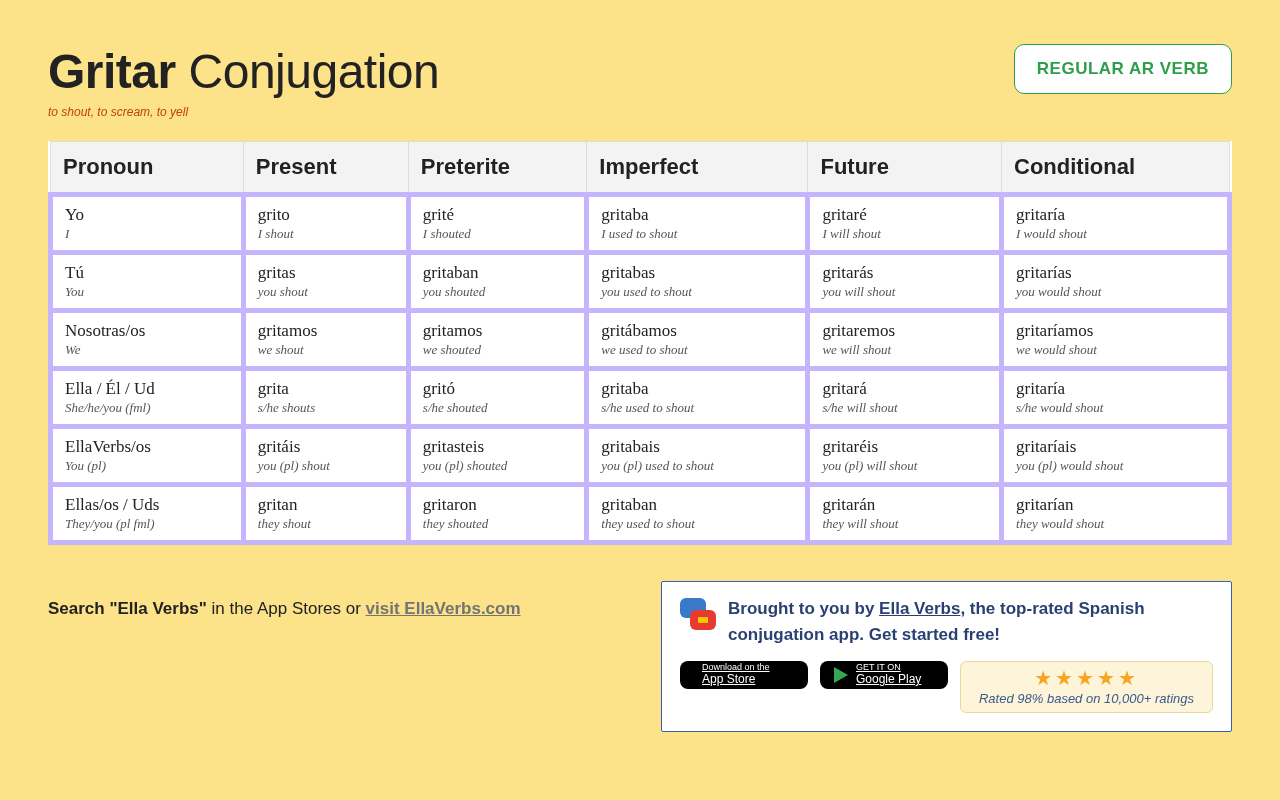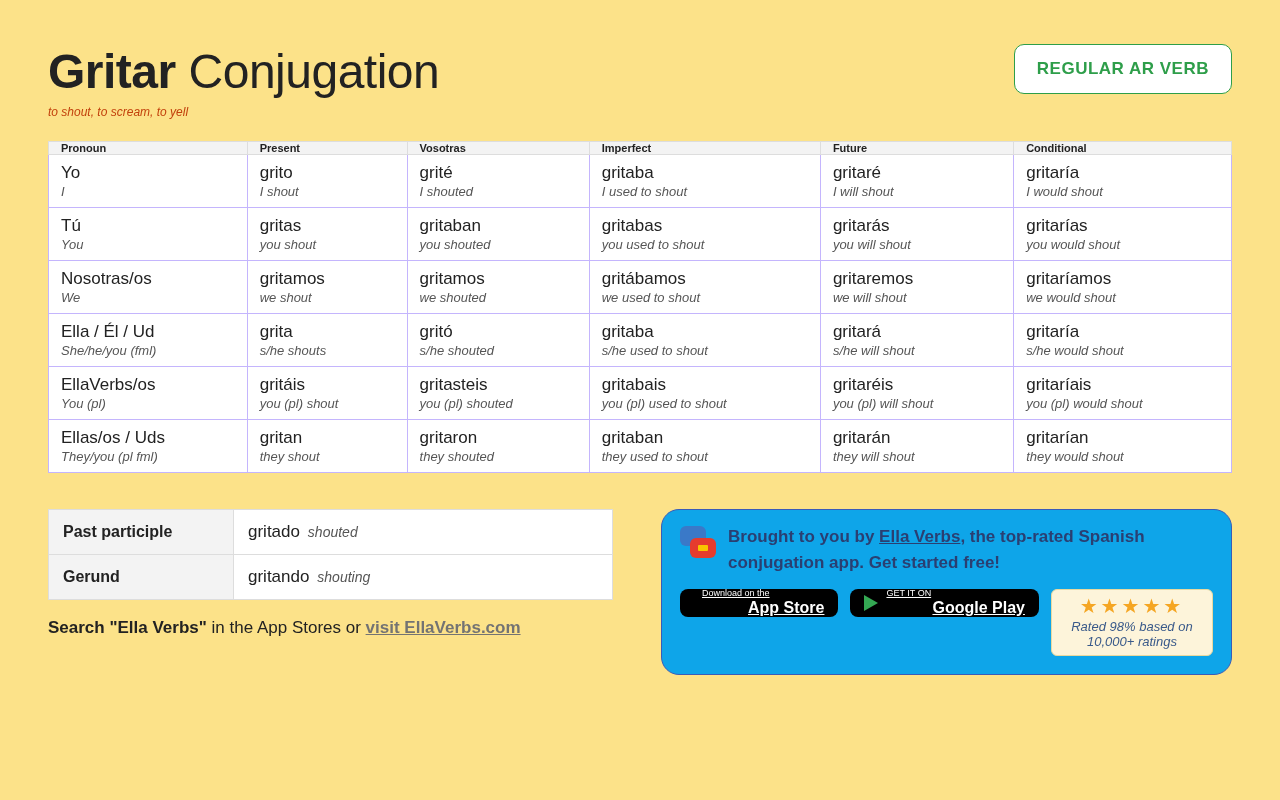--- a/index.html
+++ b/index.html
@@ -42,30 +42,31 @@
 }
 table.conj {
   width: 100%;
   border-collapse: collapse;
   background: #fff;
   border: 1px solid #ddd;
 }
 table.conj th {
   background: #f3f3f3;
   text-align: left;
-  padding: 0 12px;
-  font-size: 11px;
+  padding: 12px 12px;
+  font-size: 22px;
   font-weight: 700;
   border: 1px solid #ddd;
   margin-top: 41px;
 }
 table.conj td {
-  border: 1px solid #c4b5fd;
+  border: 5px solid #c4b5fd;
   padding: 8px 12px;
   vertical-align: top;
+  font-family: Liberation Serif, serif;
 }
 .main-word {
   font-size: 17px;
   font-weight: 500;
   color: #222;
 }
 .sub-word {
   font-style: italic;
   font-size: 13px;
   color: #555;
@@ -112,23 +113,23 @@
 }
 .search-line {
   margin-top: 18px;
   font-size: 17px;
   font-weight: 600;
 }
 .search-line .normal { font-weight: 400; }
 .search-line a { color: #737373; text-decoration: underline; text-align: right; }
 .promo-box {
   flex: 1;
-  background: #0ea5e9;
+  background: #ffffff;
   border: 1.5px solid #3a5bb8;
-  border-radius: 18px;
+  border-radius: 2px;
   padding: 14px 18px 18px 18px;
 }
 .promo-top {
   display: flex;
   gap: 12px;
   align-items: flex-start;
 }
 .promo-icon {
   width: 36px; height: 36px;
   flex-shrink: 0;
@@ -166,21 +167,21 @@
   padding: 7px 14px;
   display: flex;
   align-items: center;
   gap: 8px;
   min-width: 128px;
   height: 28px;
 }
 .store-btn .icon { font-size: 20px; line-height:1; }
 .store-btn .lines { display:flex; flex-direction:column; line-height:1.1; }
 .store-btn .small { font-size: 9px; }
-.store-btn .big { font-size: 16px; font-weight:700;margin-left:46px; }
+.store-btn .big { font-size: 12px; font-weight:400; }
 .play-tri {
   width: 0; height: 0;
   border-left: 14px solid #34a853;
   border-top: 8px solid transparent;
   border-bottom: 8px solid transparent;
 }
 .rating-box {
   flex: 1;
   background: #fdf4da;
   border: 1px solid #e8d9a0;
@@ -208,21 +209,21 @@
     <div class="subtitle">to shout, to scream, to yell</div>
   </div>
   <div class="badge">REGULAR AR VERB</div>
 </div>
 
 <table class="conj">
   <thead>
       <tr id="thead-row">
         <th>Pronoun</th>
         <th>Present</th>
-        <th>Vosotras</th>
+        <th>Preterite</th>
         <th>Imperfect</th>
         <th>Future</th>
         <th>Conditional</th>
       </tr>
     </thead>
   <tbody id="tbody">
       <tr>
         <td>
           <div class="main-word">Yo</div>
           <div class="pronoun-sub">I</div>
@@ -376,32 +377,20 @@
         <td>
           <div class="main-word">gritarían</div>
           <div class="sub-word">they would shout</div>
         </td>
       </tr>
     </tbody>
 </table>
 
 <div class="bottom-row">
   <div class="left-col">
-    <table class="participle">
-      <tbody id="participle-body">
-          <tr>
-            <td class="label">Past participle</td>
-            <td><span class="pval">gritado</span><span class="ptrans"> shouted</span></td>
-          </tr>
-          <tr>
-            <td class="label">Gerund</td>
-            <td><span class="pval">gritando</span><span class="ptrans"> shouting</span></td>
-          </tr>
-        </tbody>
-    </table>
     <div class="search-line">
       <span>Search "Ella Verbs"</span><span class="normal"> in the App Stores or </span><a href="#">visit EllaVerbs.com</a>
     </div>
   </div>
 
   <div class="promo-box">
     <div class="promo-top">
       <div class="promo-icon">
         <div class="bubble1"></div>
           <div class="bubble2"></div>

